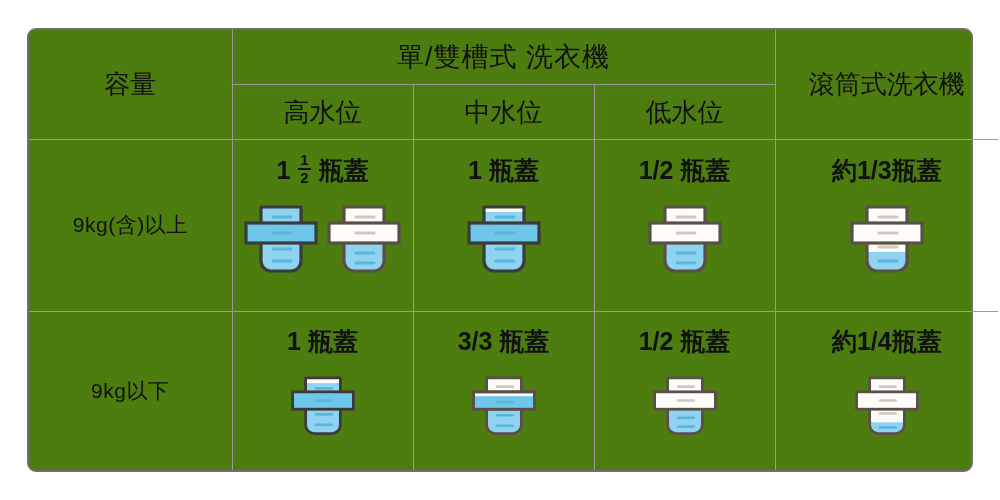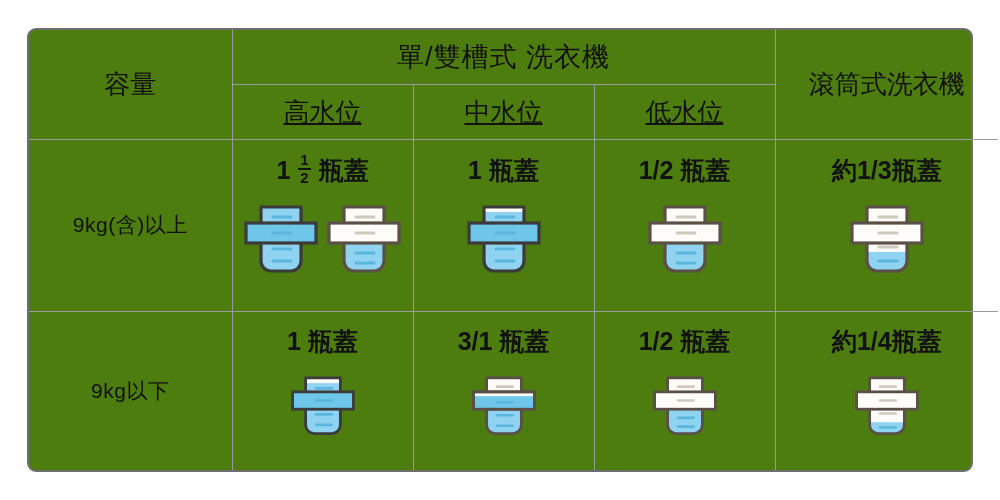--- a/index.html
+++ b/index.html
@@ -43,21 +43,21 @@
   .col-cap{width:203px;}
   .col-d{width:181px;}
   .col-drum{width:223px;}
 
   .h-group{
     font-size:27px;letter-spacing:1px;color:#111;
     font-weight:700;
     height:54px;
   }
   .h-sub{
-    font-size:26px;color:#111;font-weight:700;height:54px;text-decoration:underline;
+    font-size:26px;color:#111;font-weight:700;height:54px;
   }
   .h-cap{
     font-size:26px;color:#111;font-weight:700;
   }
   .h-drum{
     font-size:26px;color:#111;font-weight:700;margin-top:16px;
   }
   .row-label{
     font-size:21px;color:#111;font-weight:700;letter-spacing:.5px;
   }
@@ -284,21 +284,21 @@
                       <line x1="30" y1="66" x2="48" y2="66"></line>
                     </g>
                   </svg>
                 </span>
               </div>
             </div>
           </td>
 
           <td>
             <div class="cell-inner">
-              <div class="dose-text">3/1 瓶蓋</div>
+              <div class="dose-text">3/3 瓶蓋</div>
               <div class="icons">
                 <span class="cap">
                   <svg width="66" height="74" viewBox="0 0 76 84">
                     <defs>
                         <clipPath id="c7">
                           <path d="M18 12 h40 v54 a10 10 0 0 1 -10 10 h-20 a10 10 0 0 1 -10 -10 z"></path>
                         </clipPath>
                       </defs>
                     <rect x="18" y="12" width="40" height="64" fill="#fdfcf8" clip-path="url(#c7)"></rect>
                     <rect x="18" y="33" width="40" height="43" fill="#8fd3f0" clip-path="url(#c7)"></rect>

